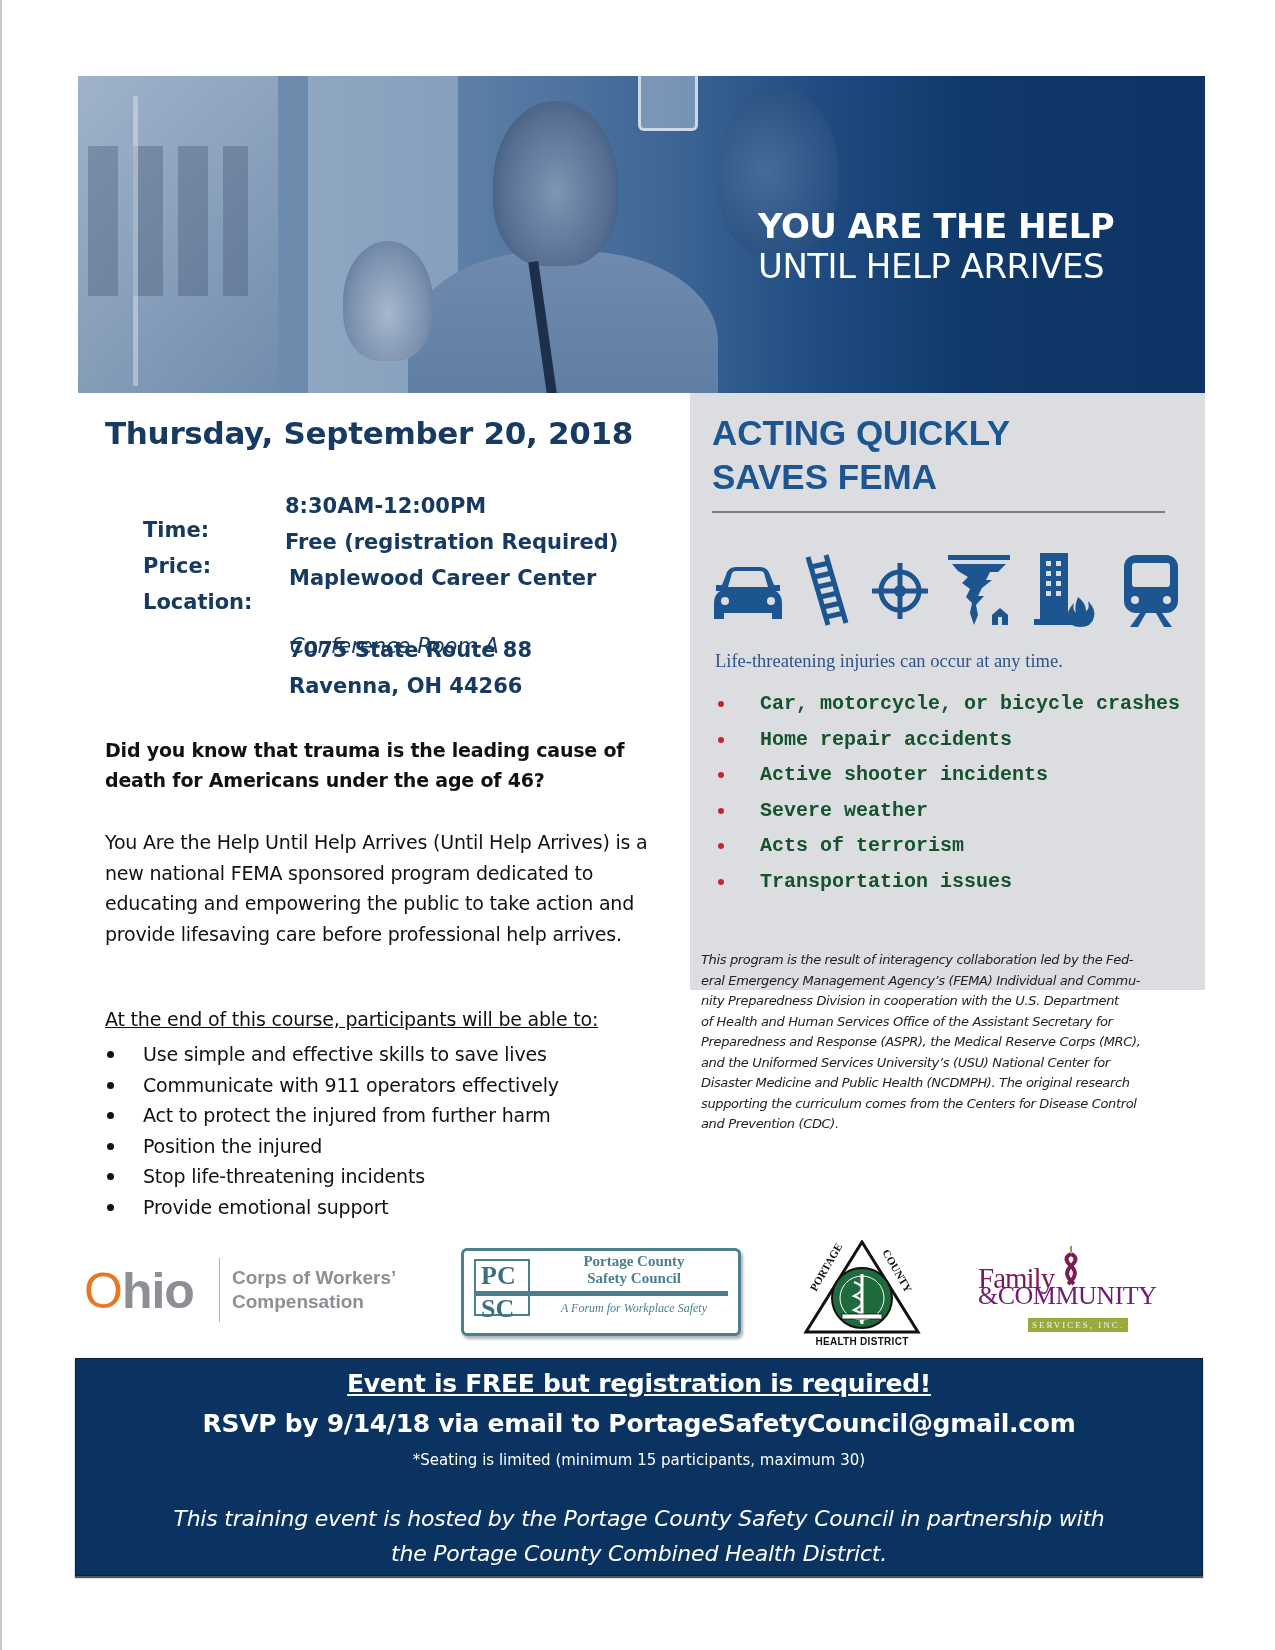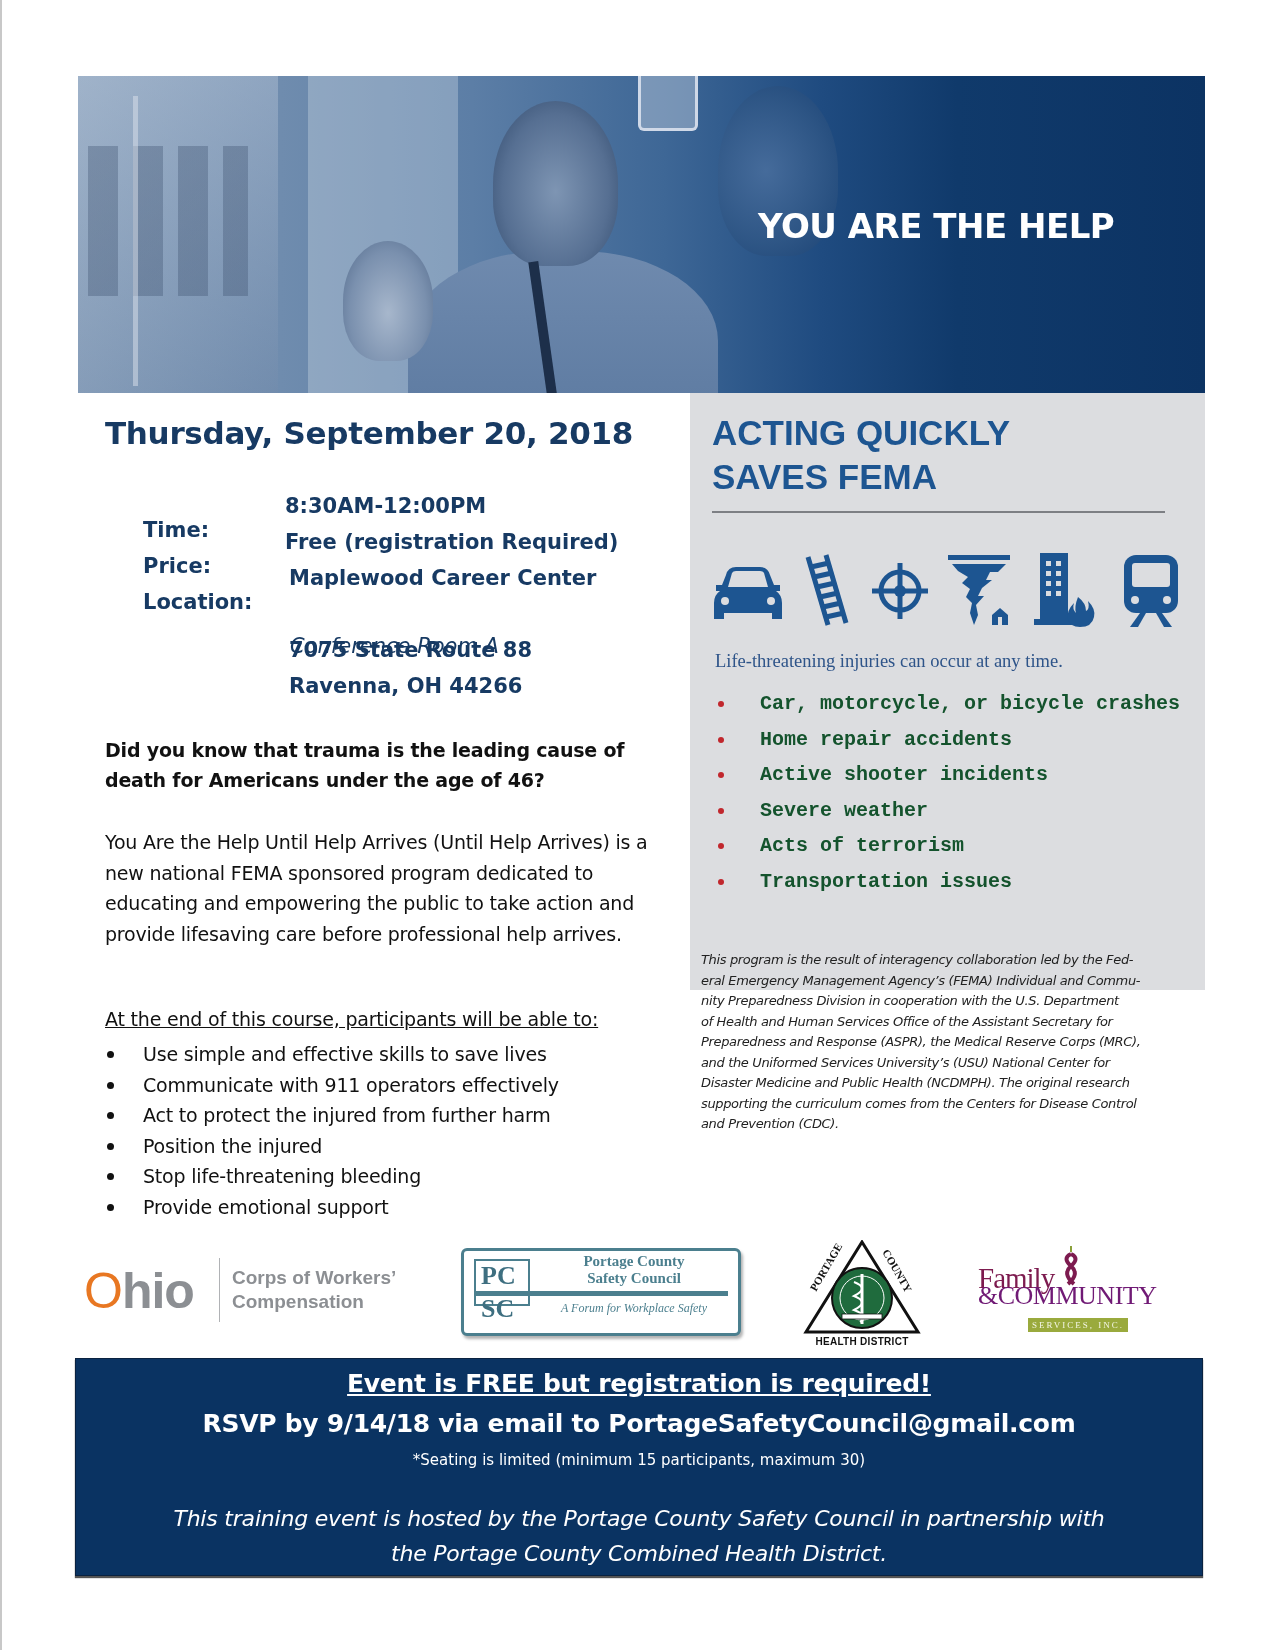--- a/index.html
+++ b/index.html
@@ -60,21 +60,21 @@
   
   .logos { position: absolute; left: 78px; top: 1240px; width: 1127px; height: 112px; }
   .logo { position: absolute; }
   .logo-ohio { left: 6px; top: 18px; width: 340px; height: 70px; }
   .ohio-word { position: absolute; left: 0; top: 4px; font-family: "Liberation Sans", sans-serif; font-size: 50px; font-weight: bold; color: #8c8f93; letter-spacing: -1px; }
   .ohio-word .o { color: #e87722; font-weight: normal; }
   .ohio-sep { position: absolute; left: 135px; top: 0; width: 1px; height: 64px; background: #b0b2b5; }
   .ohio-bureau { position: absolute; left: 148px; top: 8px; font-family: "Liberation Sans", sans-serif; font-size: 19px; font-weight: bold; line-height: 24px; color: #8c8f93; }
 
   .logo-pcsc { left: 383px; top: 8px; width: 280px; height: 88px; border: 3px solid #4b7f8e; border-radius: 6px; background: #ffffff; box-shadow: 2px 3px 3px rgba(0,0,0,0.3); }
-  .pcsc-box { position: absolute; left: 10px; top: 8px; width: 56px; height: 47px; border: 2px solid #4b7f8e; }
+  .pcsc-box { position: absolute; left: 10px; top: 8px; width: 56px; height: 57px; border: 2px solid #4b7f8e; }
   .pcsc-box .pc, .pcsc-box .sc { position: absolute; left: 5px; font-family: "Liberation Serif", serif; font-size: 26px; font-weight: bold; color: #3e6f80; }
   .pcsc-box .pc { top: 0; } .pcsc-box .sc { top: 33px; }
   .pcsc-bar { position: absolute; left: 10px; top: 40px; width: 254px; height: 5px; background: #4b7f8e; }
   .pcsc-name { position: absolute; left: 80px; top: 2px; width: 180px; text-align: center; font-family: "Liberation Serif", serif; font-size: 15px; font-weight: bold; line-height: 17px; color: #4b7f8e; }
   .pcsc-tag { position: absolute; left: 70px; top: 50px; width: 200px; text-align: center; font-family: "Liberation Serif", serif; font-style: italic; font-size: 12px; color: #4b7f8e; }
 
   .logo-health { left: 724px; top: 0; width: 120px; height: 112px; }
   .health-label { position: absolute; left: 4px; top: 96px; width: 112px; text-align: center; font-family: "Liberation Sans", sans-serif; font-size: 10px; font-weight: bold; color: #111; letter-spacing: 0.3px; }
 
   .logo-family { left: 900px; top: 12px; width: 160px; height: 90px; }
@@ -102,20 +102,21 @@
   <div class="bldg b2"></div>
   <div class="pole"></div>
   <div class="sign"></div>
   <div class="person p-woman2-head"></div>
   <div class="person p-man-body"></div>
   <div class="person p-man-head"></div>
   <div class="lanyard"></div>
   <div class="person p-woman-head"></div>
   <div class="hero-text">
     <div class="line1">YOU ARE THE HELP</div>
+    <div class="line2">UNTIL HELP ARRIVES</div>
   </div>
 </div>
 
 <div class="date">Thursday, September 20, 2018</div>
 
 <div class="details">
   <div class="row">
     <span class="lbl">Time:</span>
     <span class="val">8:30AM-12:00PM</span>
   </div>
@@ -140,21 +141,21 @@
 
 <div class="intro-q">Did you know that trauma is the leading cause of death for Americans under the age of 46?</div>
 <div class="body-para">You Are the Help Until Help Arrives (Until Help Arrives) is a new national FEMA sponsored program dedicated to educating and empowering the public to take action and provide lifesaving care before professional help arrives.</div>
 
 <div class="objectives-head">At the end of this course, participants will be able to:</div>
 <ul class="objectives">
   <li><span class="dot"></span><span>Use simple and effective skills to save lives</span></li>
   <li><span class="dot"></span><span>Communicate with 911 operators effectively</span></li>
   <li><span class="dot"></span><span>Act to protect the injured from further harm</span></li>
   <li><span class="dot"></span><span>Position the injured</span></li>
-  <li><span class="dot"></span><span>Stop life-threatening bleeding</span></li>
+  <li><span class="dot"></span><span>Stop life-threatening incidents</span></li>
   <li><span class="dot"></span><span>Provide emotional support</span></li>
 </ul>
 
 <div class="panel">
   <div class="panel-title">
     <div>ACTING QUICKLY</div>
     <div>SAVES FEMA</div>
   </div>
   <div class="panel-rule"></div>
 

